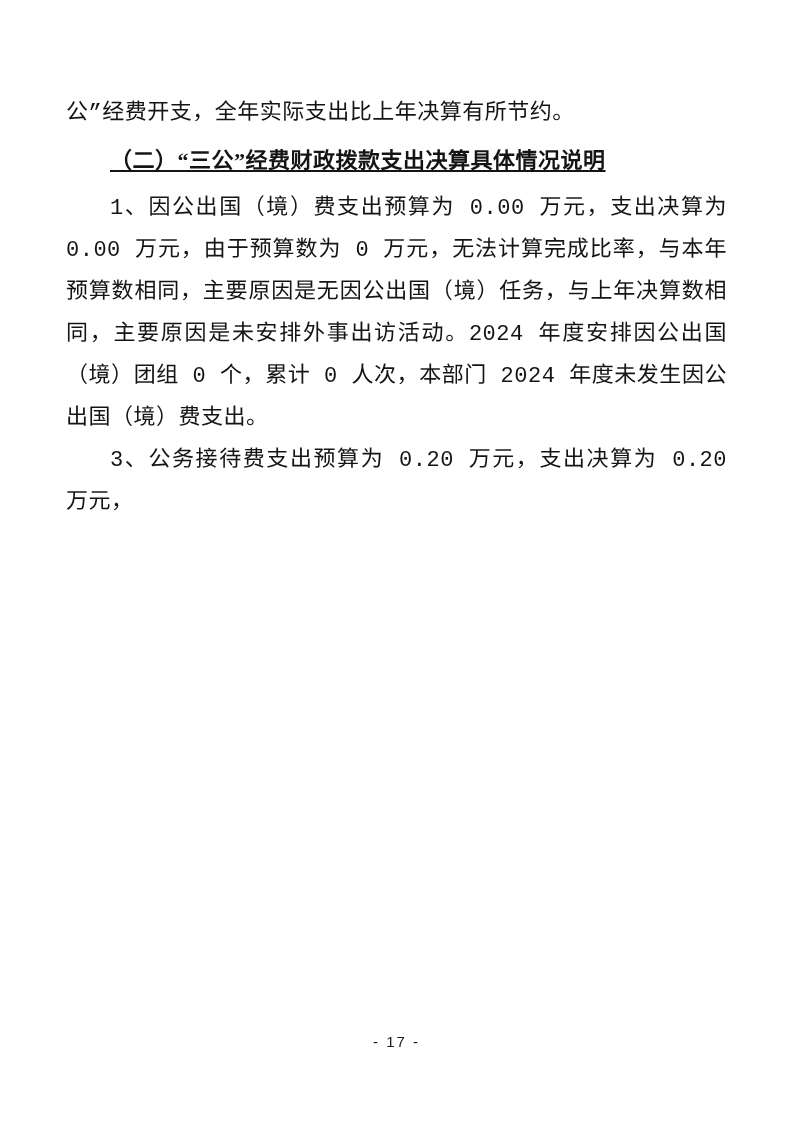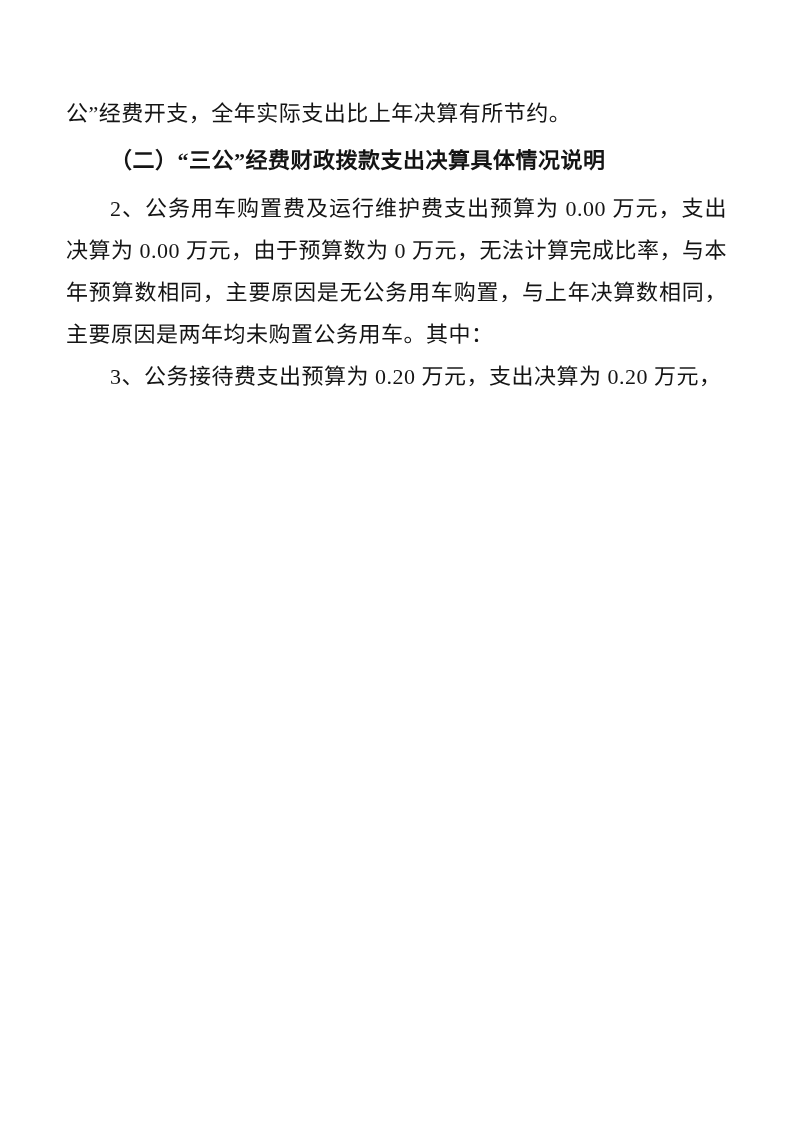--- a/index.html
+++ b/index.html
@@ -23,47 +23,50 @@
     width: 661px;
   }
   .body-text {
     margin: 0;
     font-size: 22px;
     line-height: 42px;
     text-align: justify;
     text-justify: inter-ideograph;
     text-indent: 2em;
     letter-spacing: 0.5px;
+    font-family: Liberation Mono, monospace;
   }
   .no-indent {
     text-indent: 0;
   }
   .heading {
     margin: 5px 0 6px 0;
     font-size: 22px;
     line-height: 42px;
     font-weight: bold;
     text-indent: 2em;
     letter-spacing: 0.5px;
+    text-decoration: underline;
   }
   .page-number {
     position: absolute;
     left: 0;
     right: 0;
     top: 1033px;
     text-align: center;
     font-size: 15px;
     letter-spacing: 2px;
     color: #1a1a1a;
     font-family: "Liberation Sans", "DejaVu Sans", sans-serif;
   }
 </style>
 </head>
 <body>
 
 <div class="page">
   <div class="content">
     <p class="body-text no-indent">公”经费开支，全年实际支出比上年决算有所节约。</p>
     <h2 class="heading">（二）“三公”经费财政拨款支出决算具体情况说明</h2>
-    <p class="body-text">2、公务用车购置费及运行维护费支出预算为 0.00 万元，支出决算为 0.00 万元，由于预算数为 0 万元，无法计算完成比率，与本年预算数相同，主要原因是无公务用车购置，与上年决算数相同，主要原因是两年均未购置公务用车。其中：</p>
+    <p class="body-text">1、因公出国（境）费支出预算为 0.00 万元，支出决算为 0.00 万元，由于预算数为 0 万元，无法计算完成比率，与本年预算数相同，主要原因是无因公出国（境）任务，与上年决算数相同，主要原因是未安排外事出访活动。2024 年度安排因公出国（境）团组 0 个，累计 0 人次，本部门 2024 年度未发生因公出国（境）费支出。</p>
     <p class="body-text">3、公务接待费支出预算为 0.20 万元，支出决算为 0.20 万元，</p>
   </div>
+  <div class="page-number">- 17 -</div>
 </div>
 
 </body></html>

